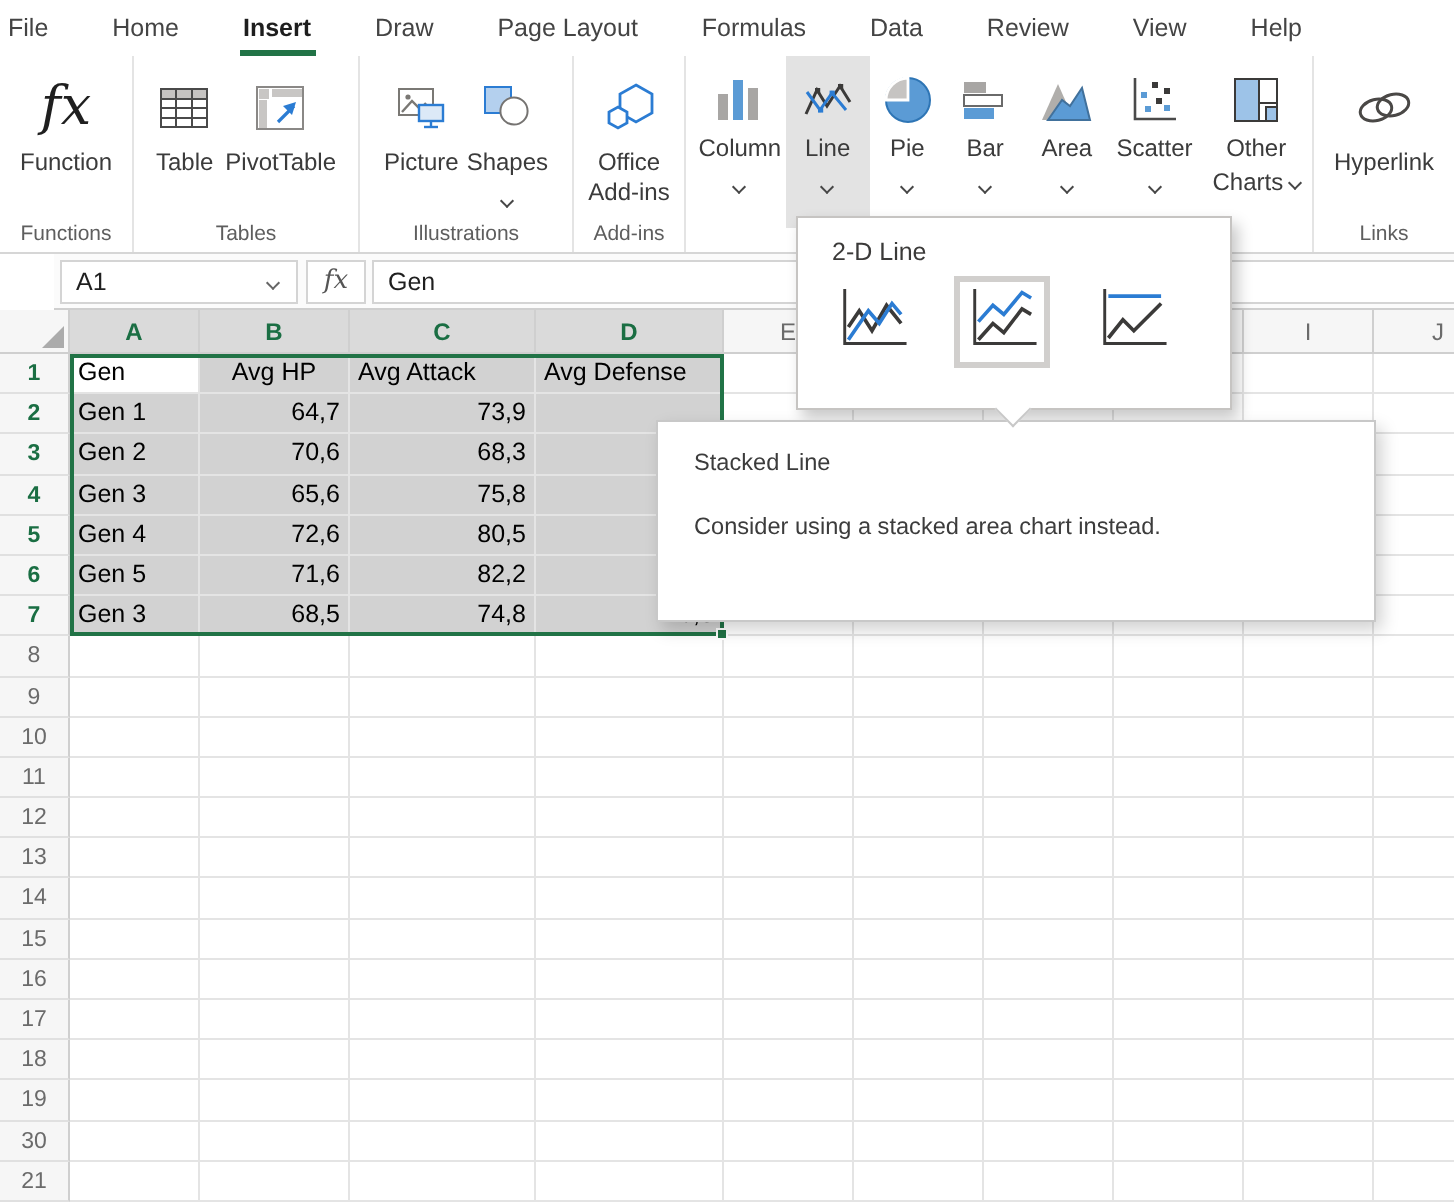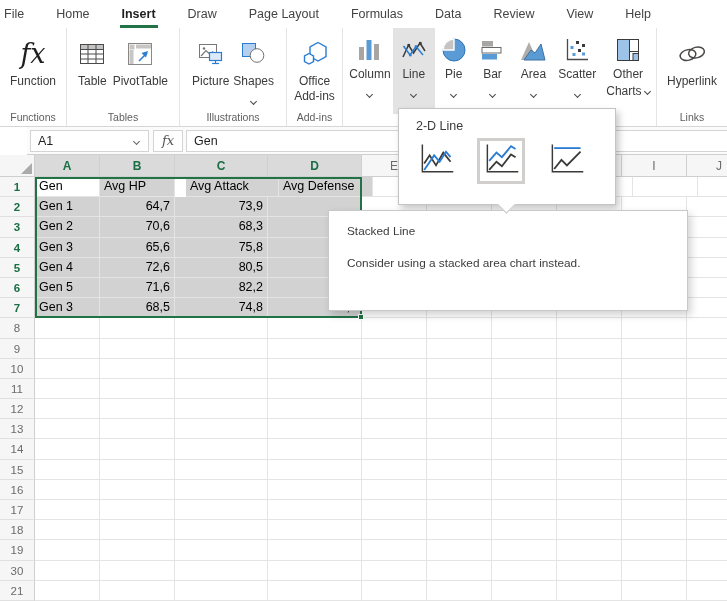--- a/index.html
+++ b/index.html
@@ -341,22 +341,22 @@
         <div class="col-hdr" style="width: 65px;">E</div>
         <div class="col-hdr" style="width: 65px;">F</div>
         <div class="col-hdr" style="width: 65px;">G</div>
         <div class="col-hdr" style="width: 65px;">H</div>
         <div class="col-hdr" style="width: 65px;">I</div>
         <div class="col-hdr" style="width: 65px;">J</div>
       </div>
       <div class="sheet-row">
         <div class="row-hdr sel">1</div>
         <div class="cell" style="width: 65px;">Gen</div>
-        <div class="cell gray" style="width: 75px;">Avg HP</div>
-        <div class="cell gray" style="width: 93px; margin-left: 11px;">Avg Attack</div>
+        <div class="cell gray" style="width: 75px; text-align: center;">Avg HP</div>
+        <div class="cell gray" style="width: 93px;">Avg Attack</div>
         <div class="cell gray" style="width: 94px;">Avg Defense</div>
         <div class="cell" style="width: 65px;"></div>
         <div class="cell" style="width: 65px;"></div>
         <div class="cell" style="width: 65px;"></div>
         <div class="cell" style="width: 65px;"></div>
         <div class="cell" style="width: 65px;"></div>
         <div class="cell" style="width: 65px;"></div>
       </div>
       <div class="sheet-row">
         <div class="row-hdr sel">2</div>

